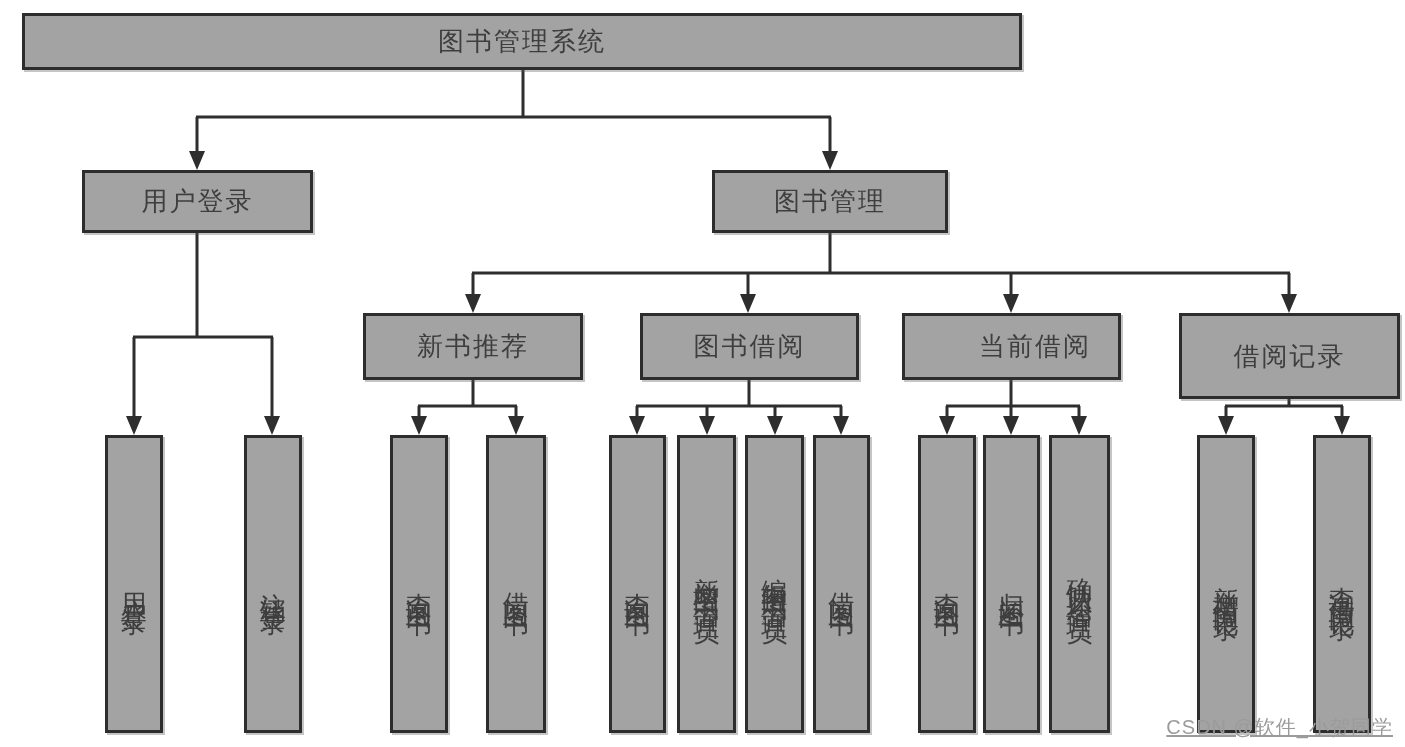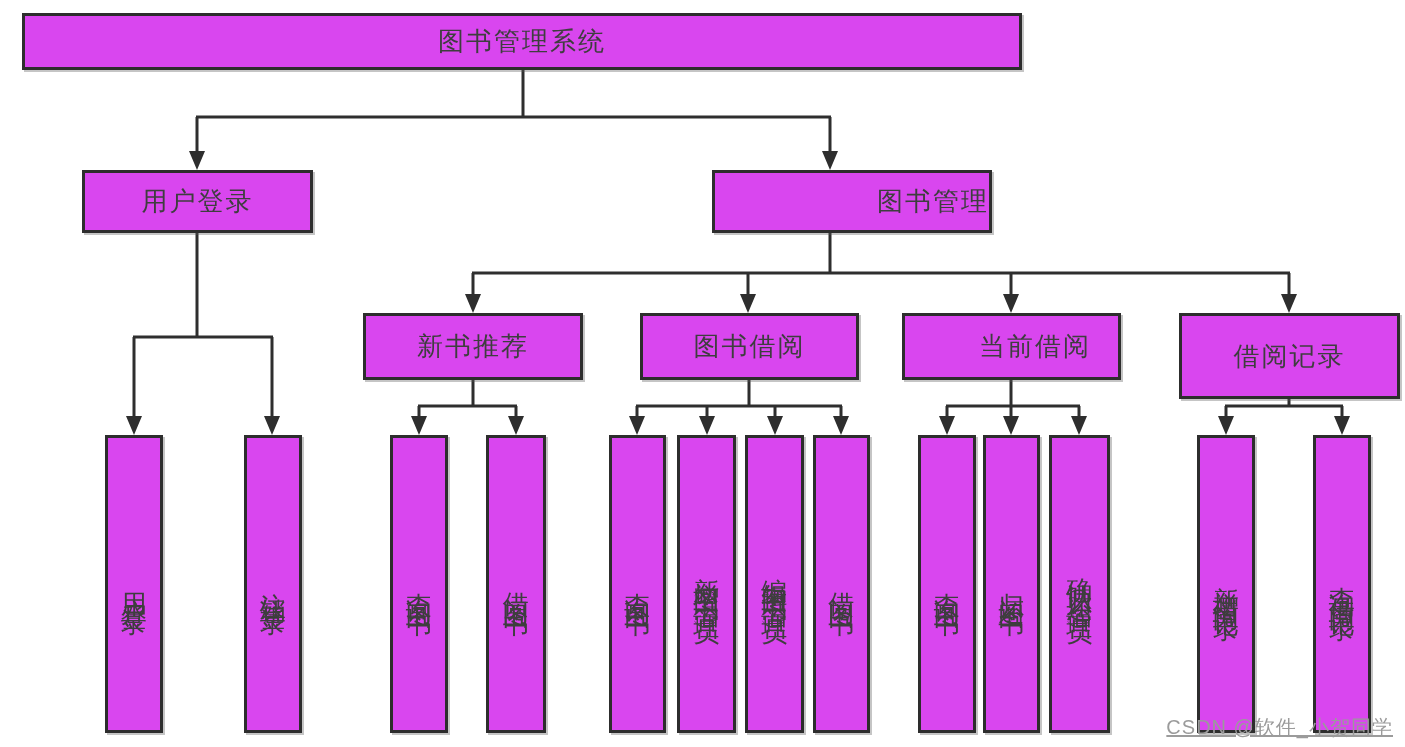--- a/index.html
+++ b/index.html
@@ -19,21 +19,21 @@
     font-family: "Liberation Sans", "DejaVu Sans", sans-serif;
     overflow: hidden;
   }
   #connectors {
     position: absolute;
     left: 0; top: 0;
     width: 1405px; height: 747px;
   }
   .box {
     position: absolute;
-    background: #d946ef;
+    background: #a3a3a3;
     border: 3px solid var(--border);
     box-shadow: 2px 2px 0 rgba(90,90,90,0.35);
     display: flex;
     align-items: center;
     justify-content: center;
     color: var(--text);
   }
   .box.hbox span {
     font-size: 26px;
     letter-spacing: 2px;
@@ -84,21 +84,21 @@
          M1218 416 L1234 416 L1226 435 Z  M1334 416 L1350 416 L1342 435 Z" fill="#2e2e2e" stroke="none"></path>
   </svg>
 
   <div class="box hbox" style="left:22px; top:13px; width:1000px; height:57px;">
     <span>图书管理系统</span>
   </div>
 
   <div class="box hbox" style="left:82px; top:170px; width:231px; height:63px;">
     <span>用户登录</span>
   </div>
-  <div class="box hbox" style="left:712px; top:170px; width:280px; height:63px;justify-content:flex-end;">
+  <div class="box hbox" style="left:712px; top:170px; width:236px; height:63px;">
     <span>图书管理</span>
   </div>
 
   <div class="box hbox" style="left:363px; top:313px; width:220px; height:67px;">
     <span>新书推荐</span>
   </div>
   <div class="box hbox" style="left:640px; top:313px; width:219px; height:67px;">
     <span>图书借阅</span>
   </div>
   <div class="box hbox" style="left:902px; top:313px; width:219px; height:67px;padding-left:47px;">

